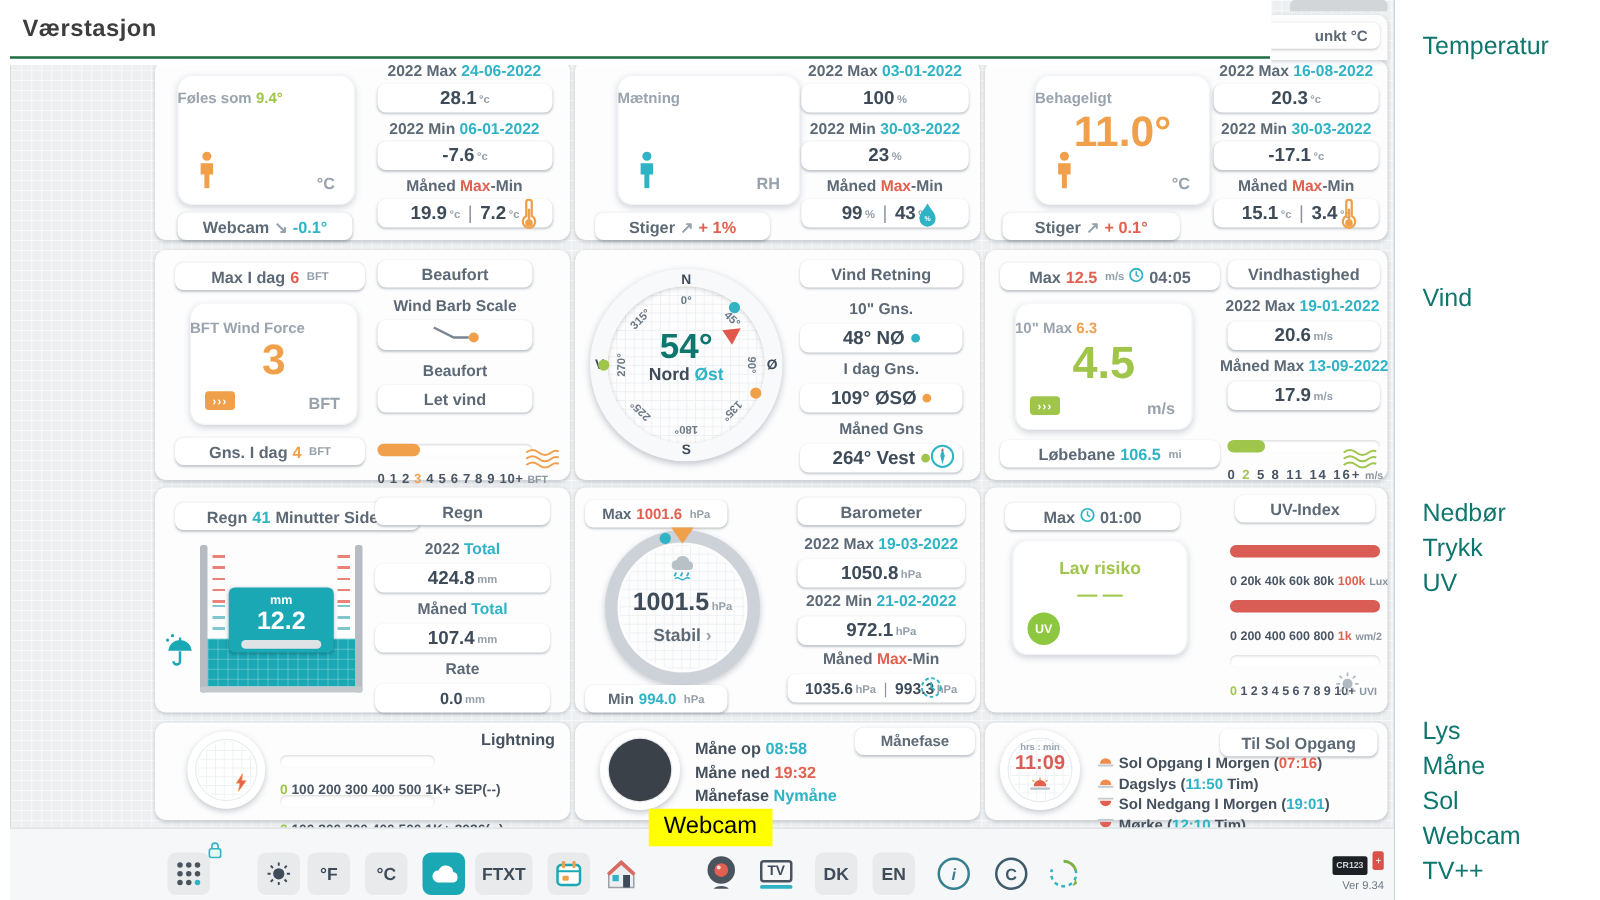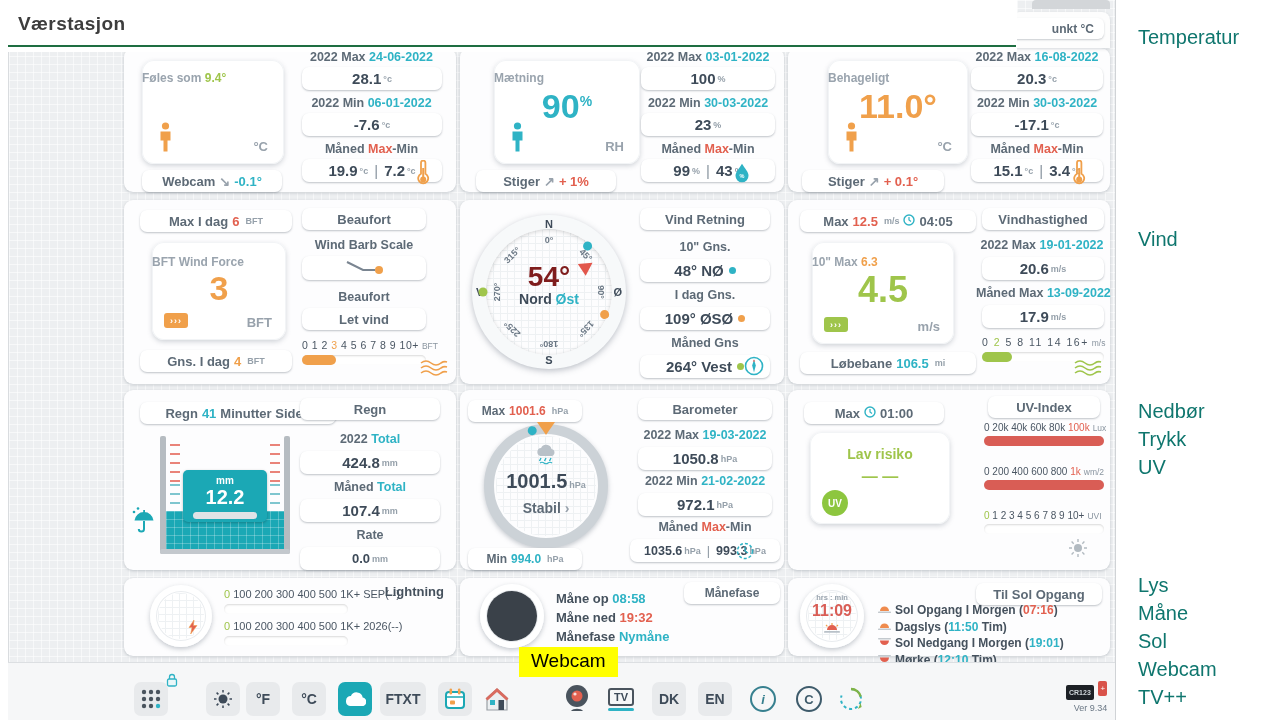--- a/index.html
+++ b/index.html
@@ -44,22 +44,22 @@
   .u { font-size:9px; font-weight:700; color:#95a0aa; margin-left:2px; }
   .sep { margin:0 6px; color:#8a95a0; font-weight:400; }
   .stat { position:absolute; }
   .teal { color:#2fb3c5; } .red { color:#e2604f; } .orange { color:#f0a04b; }
   .green { color:#9fc54b; } .gray { color:#98a2ac; }
   .biglabel { font-size:12px; font-weight:700; color:#9aa4ae; white-space:nowrap;}
   .bignum { font-weight:700; text-align:center; }
   .chev-badge { position:absolute; width:24px; height:15px; border-radius:3px;
     color:#fff; font-size:9px; font-weight:700; letter-spacing:1px;
     display:flex; align-items:center; justify-content:center; }
-  .ticks { position:absolute; font-size:10.5px; font-weight:400; color:#4a5663;
-    letter-spacing:.5px; white-space:nowrap; }
+  .ticks { position:absolute; font-size:10.5px; font-weight:700; color:#4a5663;
+    letter-spacing:.5px; white-space:nowrap;margin-top:38px; }
   .tu { font-size:8.5px; color:#8a95a0; letter-spacing:0; margin-left:3px;}
   .track { position:absolute; height:10px; background:#fff; border-radius:6px;
     box-shadow:inset 0 1px 2px rgba(0,0,0,.15); }
   .fill { height:10px; border-radius:6px; }
 
   
   .gcircle { position:absolute; border-radius:50%; background:#fff;
     box-shadow:0 2px 5px rgba(110,120,132,.4), inset 0 0 0 6px #fff, inset 0 0 0 7px #e9ecef; }
   .ggrid { position:absolute; inset:8px; border-radius:50%;
     background-image:linear-gradient(#eef1f3 1px,transparent 1px),linear-gradient(90deg,#eef1f3 1px,transparent 1px);
@@ -68,21 +68,21 @@
   
   .cmp { position:absolute; left:12px; top:15px; width:154px; height:154px; border-radius:50%;
     background:#f7f9fa; box-shadow:0 2px 6px rgba(110,120,132,.45); }
   .cmp-inner { position:absolute; inset:14px; border-radius:50%; background:#fdfdfe;
     box-shadow:inset 0 1px 4px rgba(0,0,0,.18);
     background-image:linear-gradient(#eef1f3 1px,transparent 1px),linear-gradient(90deg,#eef1f3 1px,transparent 1px);
     background-size:7px 7px; }
   .card-sp { position:absolute; font-size:11px; font-weight:700; color:#3e4b59; }
   .deg { position:absolute; left:50%; top:50%; font-size:9px; font-weight:700; color:#6b7885; }
   .cmp-center { position:absolute; left:0; right:0; top:48px; text-align:center; }
-  .cmp-val { font-size:28px; font-weight:700; color:#7f1d1d; line-height:28px;}
+  .cmp-val { font-size:28px; font-weight:700; color:#0f766e; line-height:28px;}
   .cmp-dir { font-size:14px; font-weight:700; color:#3e4b59; }
   .dot { border-radius:50%; display:inline-block; }
 
   
   .tbar { position:absolute; left:8px; top:662px; width:1107px; height:58px;
     background:#f6f7f8; border-top:1px solid #dcdfe2; }
   .tbtn { position:absolute; top:19px; width:34px; height:34px; background:#e8eaec;
     border-radius:7px; display:flex; align-items:center; justify-content:center;
     font-size:14px; font-weight:700; color:#3e4b59; }
   .circ-btn { border-radius:50%; background:transparent; border:2px solid #37808f;
@@ -158,23 +158,20 @@
           <path d="M5 2.8a2.2 2.2 0 0 1 4.4 0v11a5 5 0 1 1-4.4 0z" fill="none" stroke="#f0a04b" stroke-width="1.8"></path>
           <circle cx="7.2" cy="19.4" r="3" fill="#f0a04b"></circle>
           <rect x="6.2" y="8" width="2" height="11" fill="#f0a04b"></rect>
         </svg>
     </span>
   </div>
 
   <div class="card" style="left:460px;top:48px;width:324px;height:144px">
     <div class="mini" style="left:34px;top:12px;width:146px;height:104px">
       <div class="biglabel" style="margin-top:11px">Mætning</div>
-      <div class="bignum teal" style="font-size:34px;margin-top:2px">
-        <span>90</span><sup style="font-size:14px">%</sup>
-      </div>
       <span class="abs" style="left:16px;bottom:8px">
         <svg width="15" height="30" viewBox="0 0 15 30">
             <circle cx="7.5" cy="4" r="3.6" fill="#2fb3c5"></circle>
             <path d="M2.5 9.5h10v9h-3v11h-4v-11h-3z" fill="#2fb3c5"></path>
           </svg>
       </span>
       <span class="abs gray" style="right:16px;bottom:10px;font-size:13px;font-weight:700">RH</span>
     </div>
     <div class="pill" style="left:16px;top:122px;width:140px">
       <span>Stiger</span>

